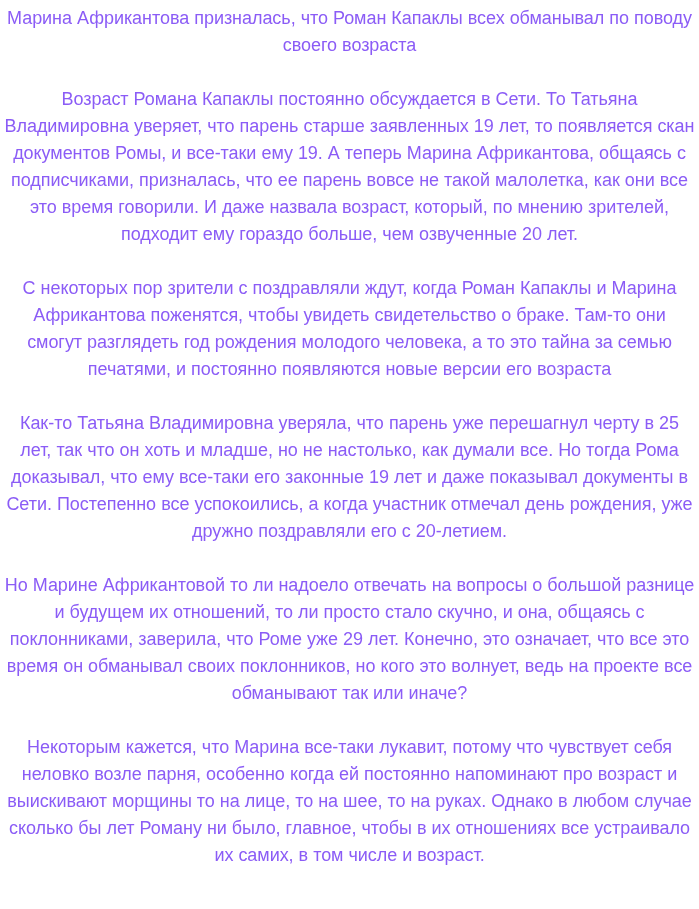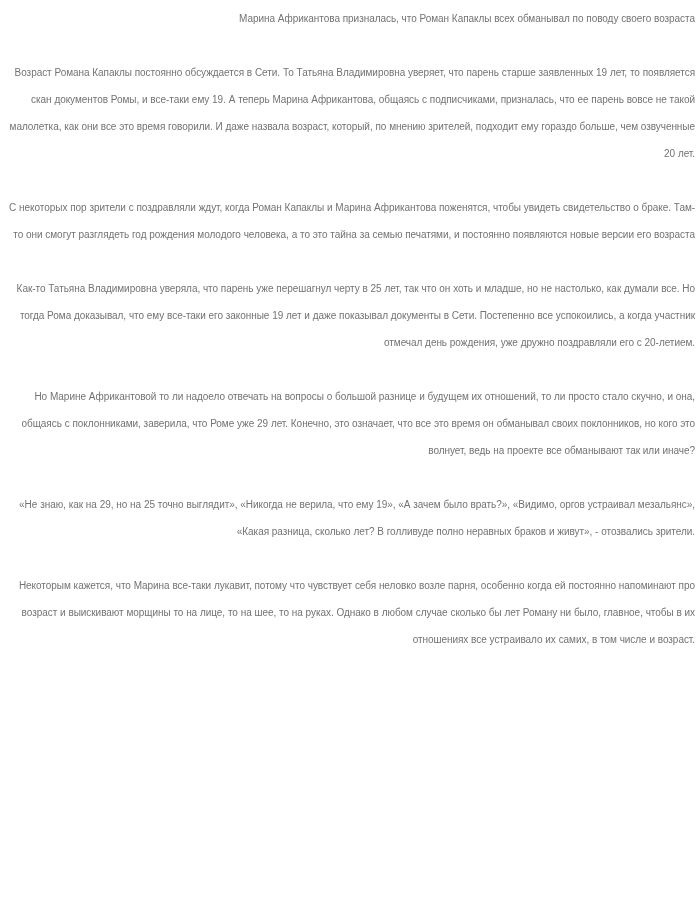--- a/index.html
+++ b/index.html
@@ -15,38 +15,37 @@
     color: #1c1c1c;
     -webkit-font-smoothing: antialiased;
   }
   .article {
     width: 699px;
     box-sizing: border-box;
     padding: 5px 4px 0 4px;
   }
   .para {
     margin: 0 0 27px 0;
-    font-size: 10px;
+    font-size: 18px;
     line-height: 27px;
-    color: #737373;
-    text-align: right;
+    color: #8b5cf6;
+    text-align: center;
     word-spacing: 0.1px;
     letter-spacing: -0.05px;
   }
   .para.headline {
     margin-bottom: 27px;
   }
   .para.last {
     margin-bottom: 0;
   }
 </style>
 </head>
 <body>
 
 <div class="article">
   <p class="para headline">Марина Африкантова призналась, что Роман Капаклы всех обманывал по поводу своего возраста</p>
   <p class="para">Возраст Романа Капаклы постоянно обсуждается в Сети. То Татьяна Владимировна уверяет, что парень старше заявленных 19 лет, то появляется скан документов Ромы, и все-таки ему 19. А теперь Марина Африкантова, общаясь с подписчиками, призналась, что ее парень вовсе не такой малолетка, как они все это время говорили. И даже назвала возраст, который, по мнению зрителей, подходит ему гораздо больше, чем озвученные 20 лет.</p>
   <p class="para">С некоторых пор зрители с поздравляли ждут, когда Роман Капаклы и Марина Африкантова поженятся, чтобы увидеть свидетельство о браке. Там-то они смогут разглядеть год рождения молодого человека, а то это тайна за семью печатями, и постоянно появляются новые версии его возраста</p>
   <p class="para">Как-то Татьяна Владимировна уверяла, что парень уже перешагнул черту в 25 лет, так что он хоть и младше, но не настолько, как думали все. Но тогда Рома доказывал, что ему все-таки его законные 19 лет и даже показывал документы в Сети. Постепенно все успокоились, а когда участник отмечал день рождения, уже дружно поздравляли его с 20-летием.</p>
   <p class="para">Но Марине Африкантовой то ли надоело отвечать на вопросы о большой разнице и будущем их отношений, то ли просто стало скучно, и она, общаясь с поклонниками, заверила, что Роме уже 29 лет. Конечно, это означает, что все это время он обманывал своих поклонников, но кого это волнует, ведь на проекте все обманывают так или иначе?</p>
-  <p class="para">«Не знаю, как на 29, но на 25 точно выглядит», «Никогда не верила, что ему 19», «А зачем было врать?», «Видимо, оргов устраивал мезальянс», «Какая разница, сколько лет? В голливуде полно неравных браков и живут», - отозвались зрители.</p>
   <p class="para last">Некоторым кажется, что Марина все-таки лукавит, потому что чувствует себя неловко возле парня, особенно когда ей постоянно напоминают про возраст и выискивают морщины то на лице, то на шее, то на руках. Однако в любом случае сколько бы лет Роману ни было, главное, чтобы в их отношениях все устраивало их самих, в том числе и возраст.</p>
 </div>
 
 </body></html>

